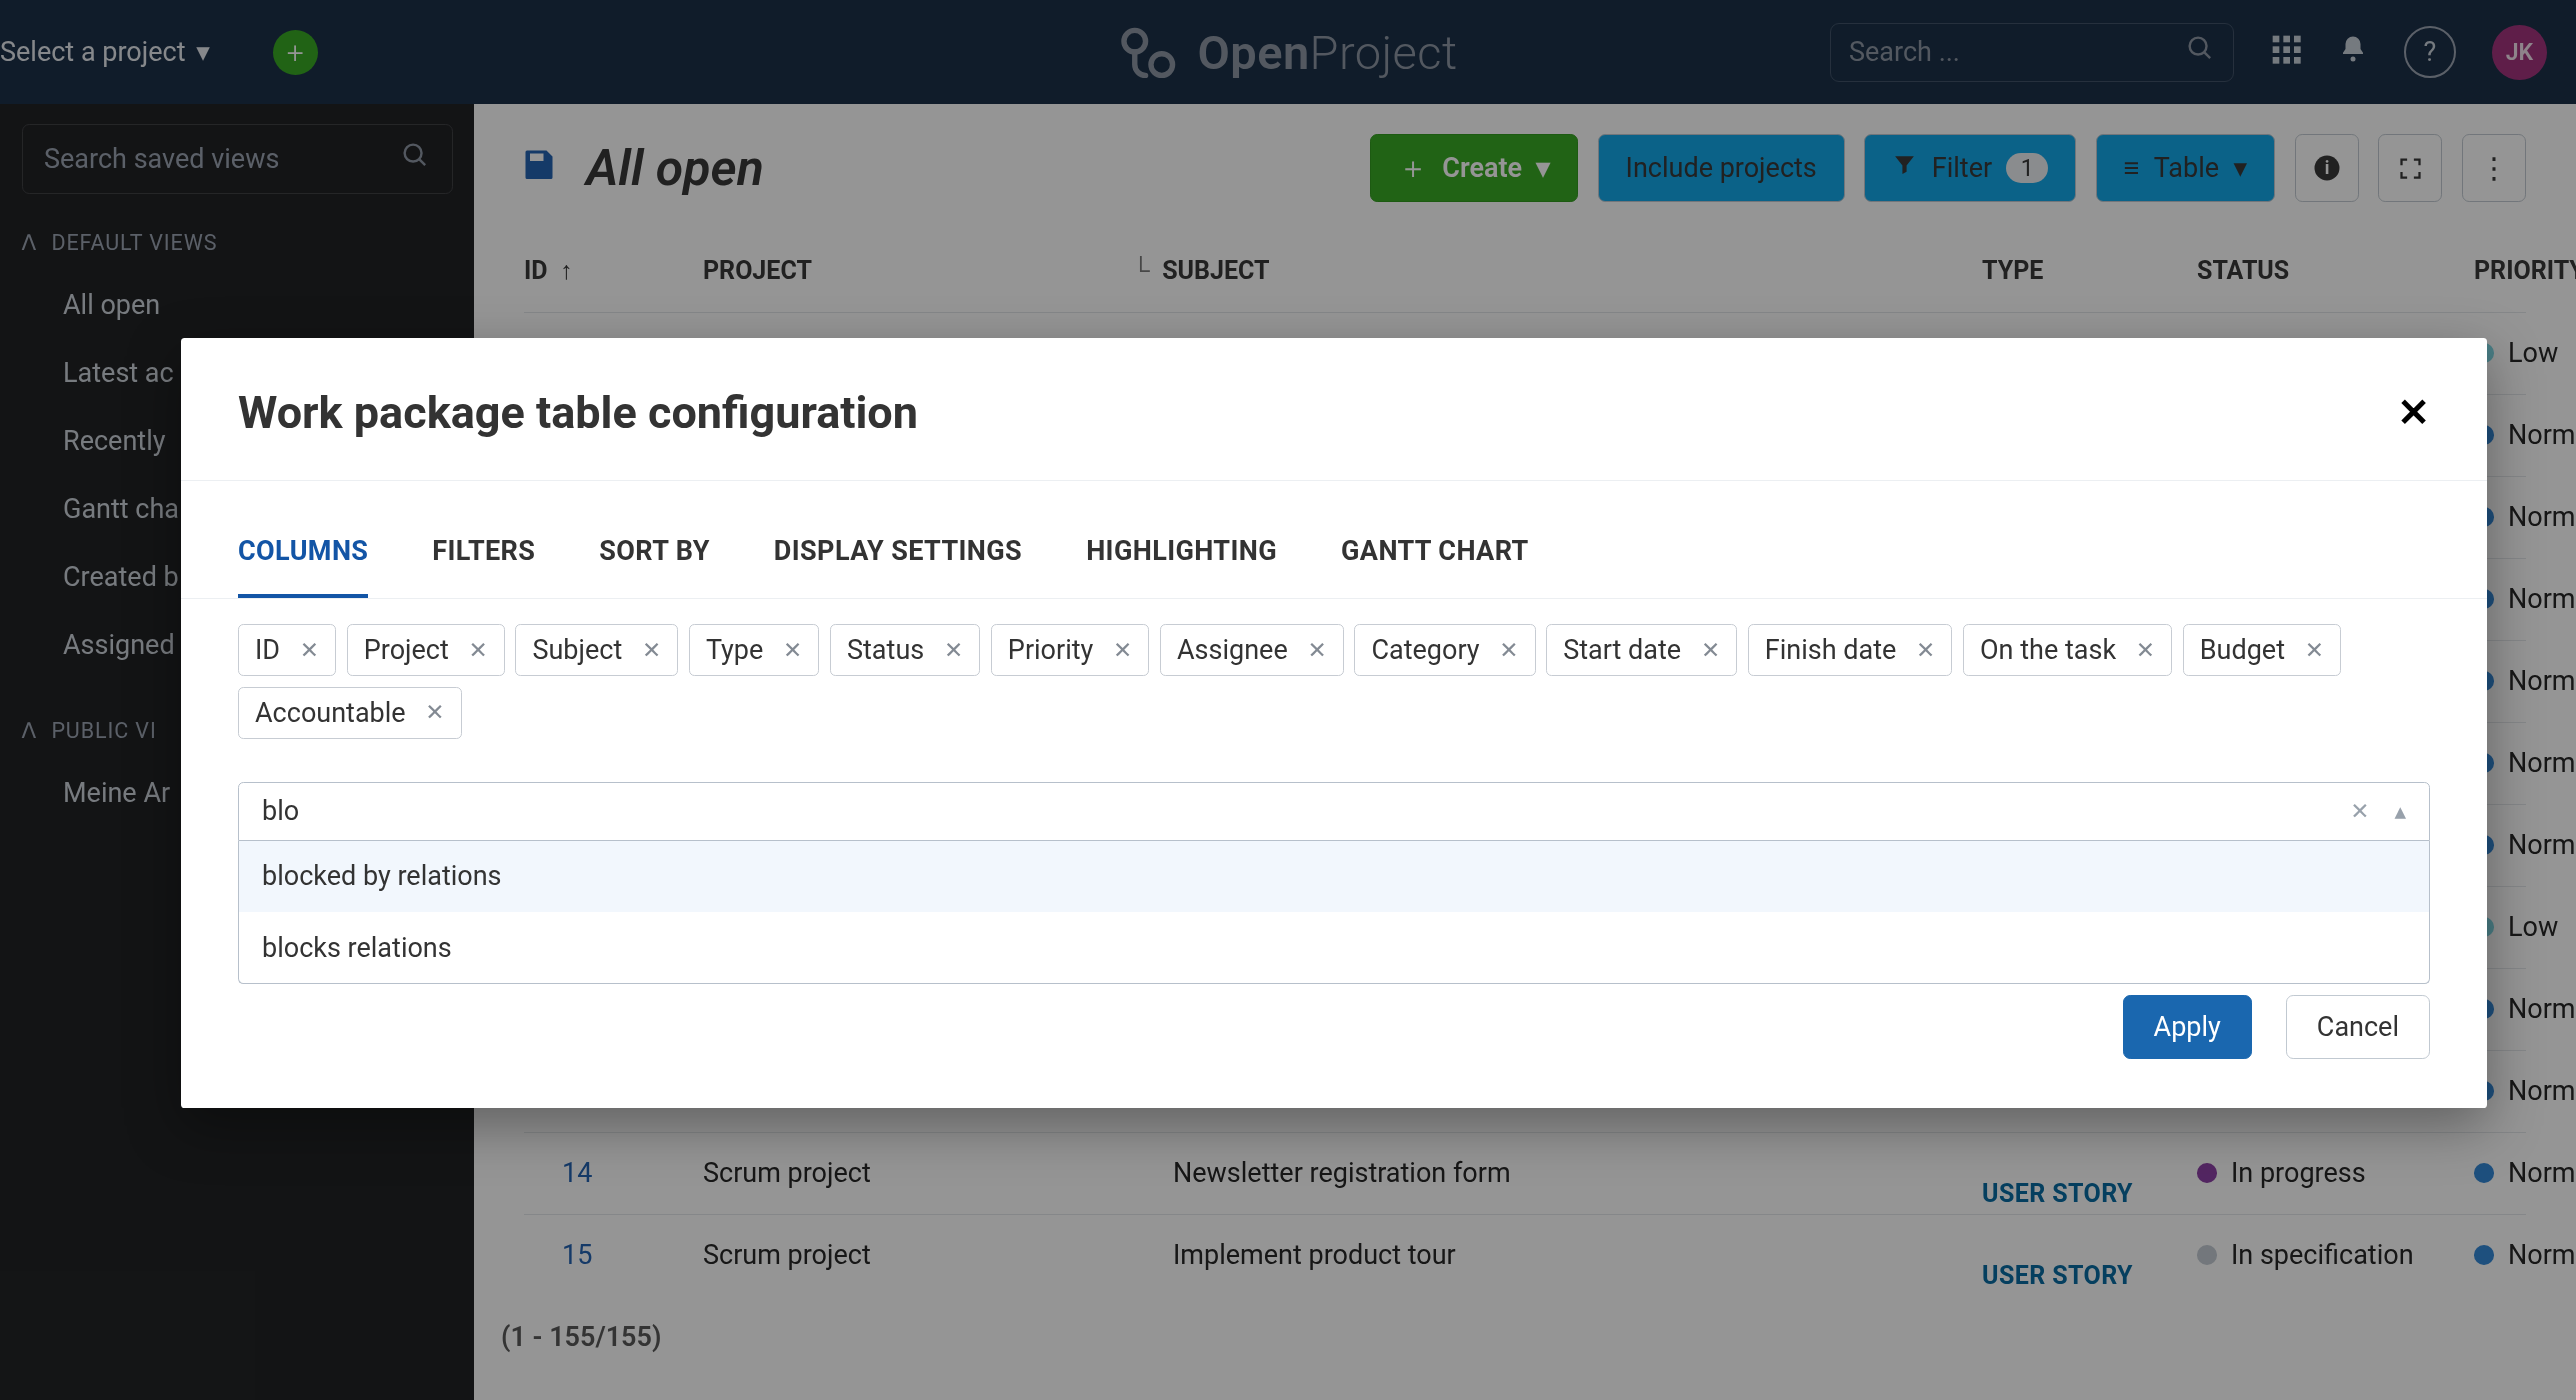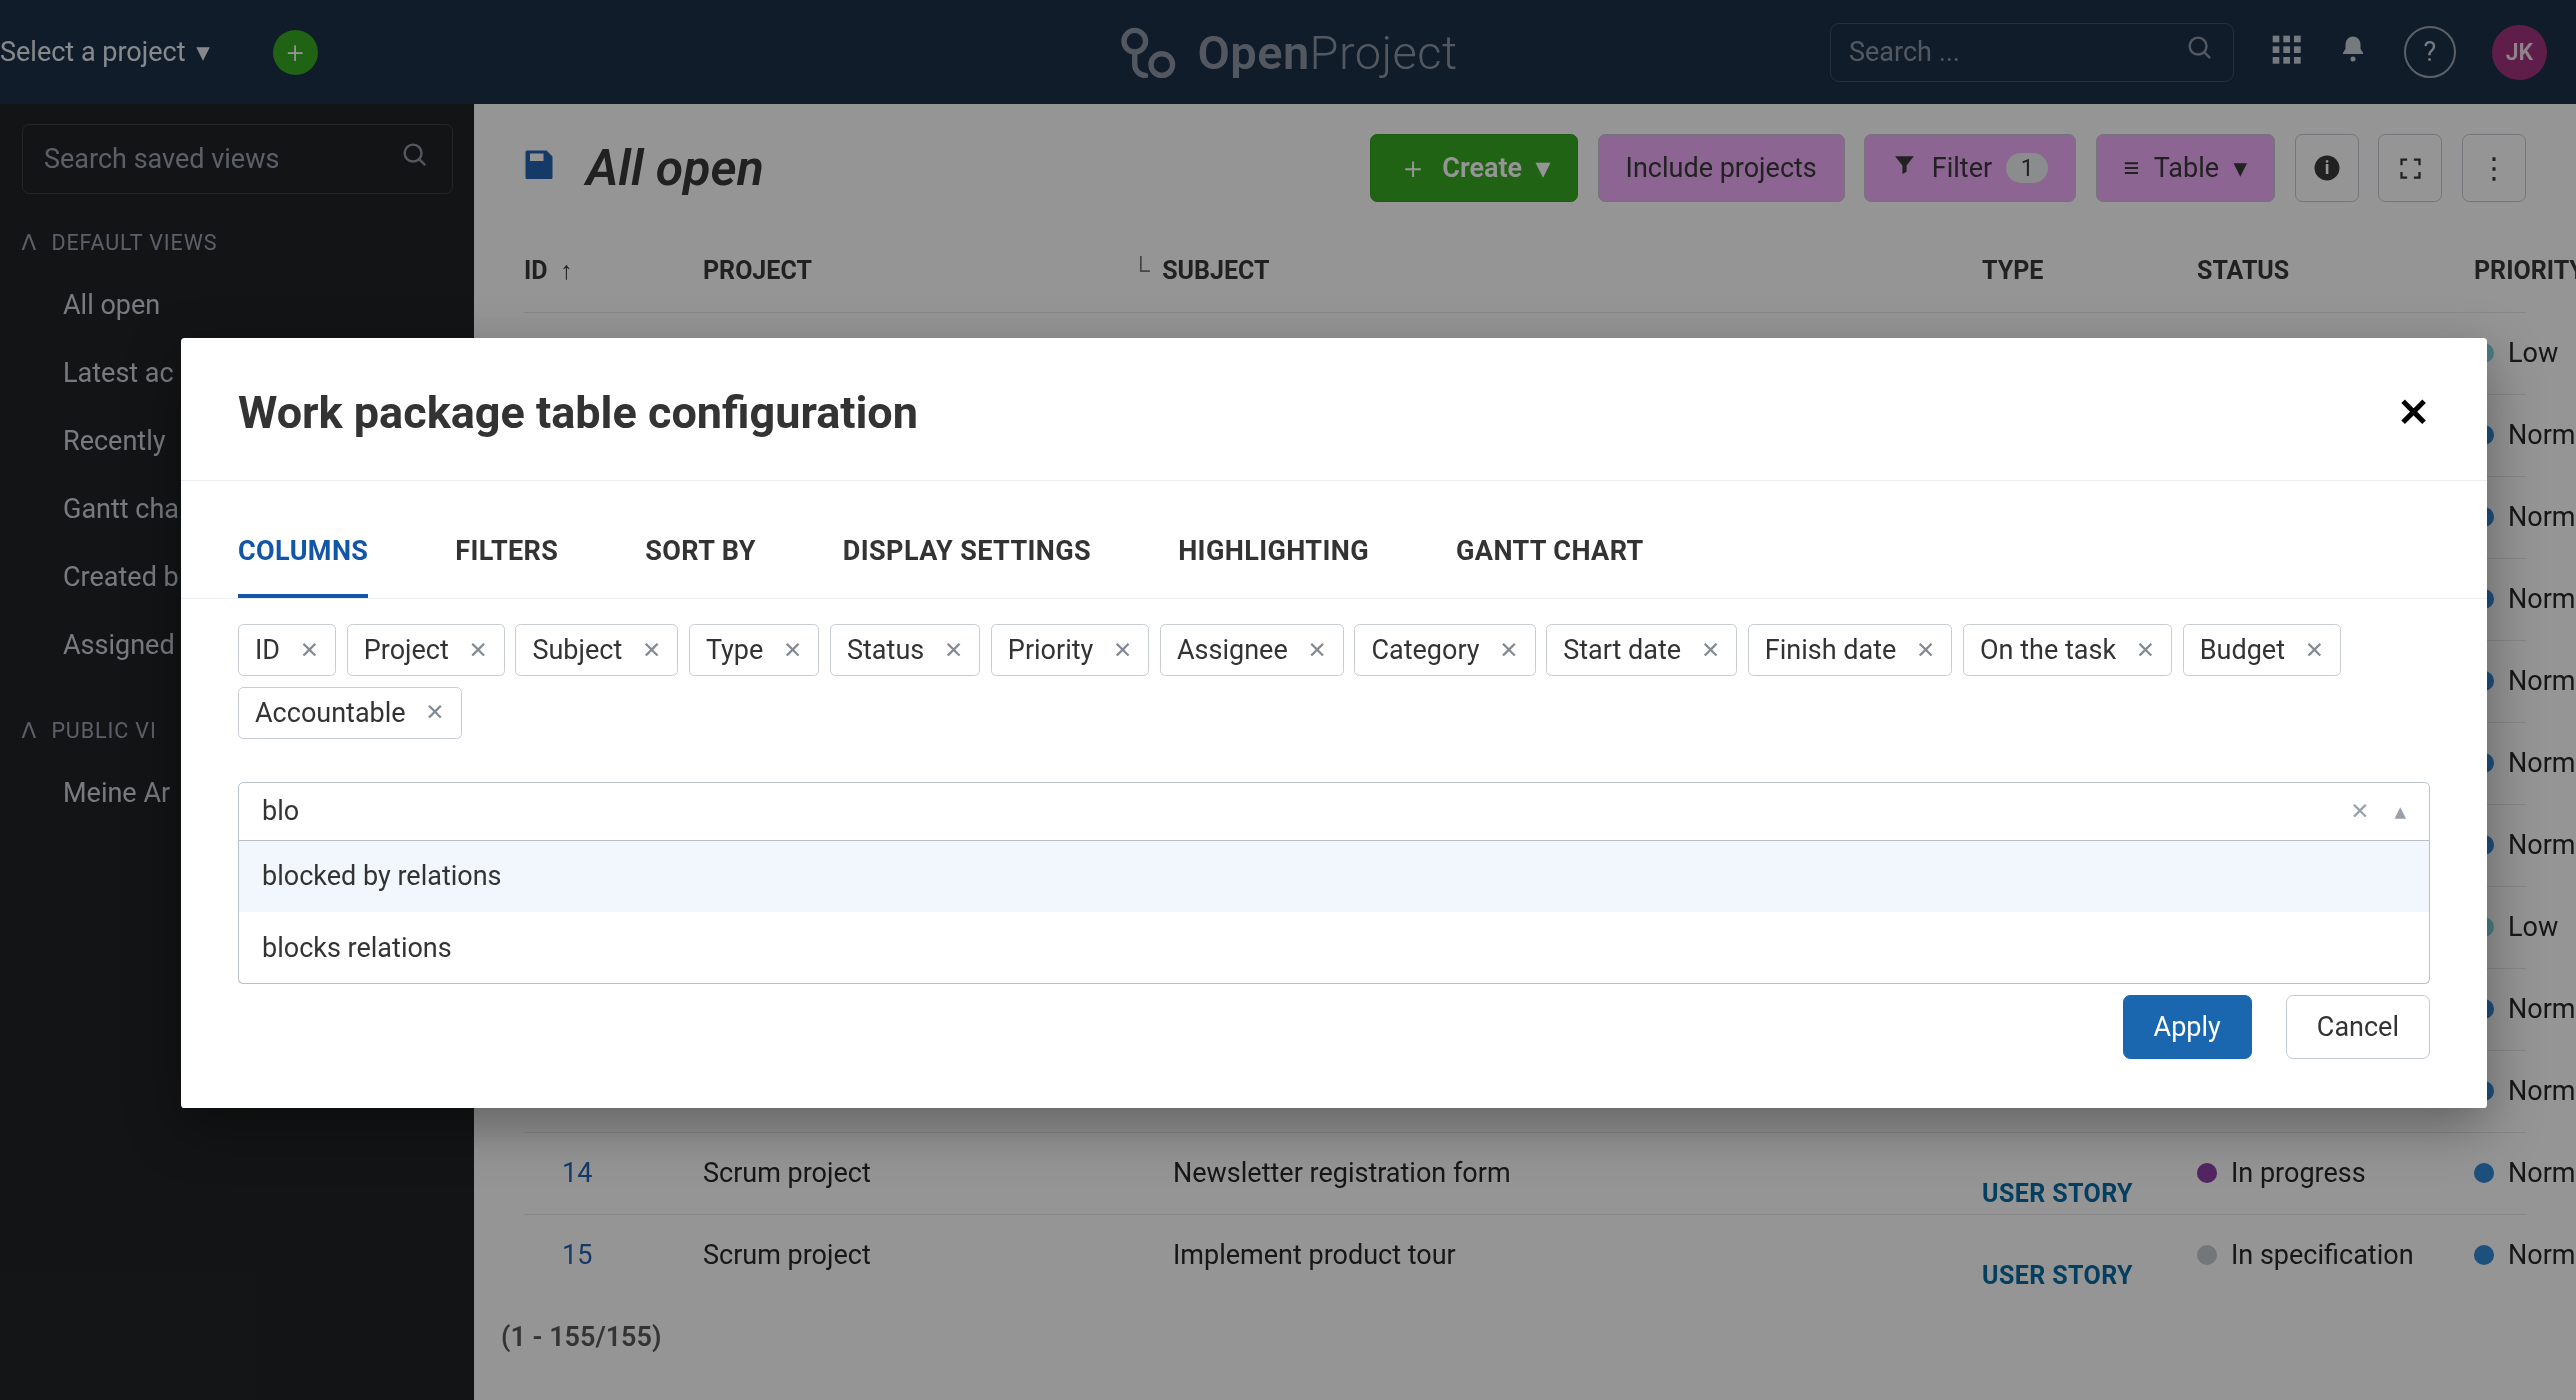--- a/index.html
+++ b/index.html
@@ -91,21 +91,21 @@
   }
   .title-wrap { display: flex; align-items: center; gap: 29px; }
   .title-wrap .save-ic { color: #1e5fb0; font-size: 32px; }
   .title-wrap h1 {
     font-size: 50px; font-weight: 600; font-style: italic; color: #333;
   }
   .action-row { display: flex; align-items: center; gap: 19.7px; }
   .btn {
     height: 68px; border-radius: 7.2px; border: 0.9px solid #c1c9d1;
     display: flex; align-items: center; padding: 0 27px;
-    font-size: 27px; color: #333; background: #f0abfc; gap: 14.3px;
+    font-size: 27px; color: #333; background: #0ea5e9; gap: 14.3px;
   }
   .btn.create { background: #34a81f; border-color: #2d9719; color: #fff; font-weight: 600; }
   .btn.create .plus { font-size: 30px; font-weight: 300; }
   .filter-badge { background: #eceff2; border-radius: 18px; padding: 1.8px 14.3px; font-size: 23px; }
   .icon-btn {
     height: 68px; width: 64px; border-radius: 7.2px; border: 0.9px solid #c1c9d1;
     display: flex; align-items: center; justify-content: center;
     font-size: 29px; color: #333; background: #fff;
   }
 
@@ -146,21 +146,21 @@
   }
   .modal-hdr {
     display: flex; align-items: center; justify-content: space-between;
     padding: 48px 57px 41px 57px;
     border-bottom: 1.8px solid #eceff2;
   }
   .modal-hdr h2 { font-size: 45px; font-weight: 700; color: #333; }
   .modal-close { font-size: 39px; font-weight: 700; cursor: pointer; }
 
   .tabs {
-    display: flex; gap: 87px; padding: 54px 57px 0 57px;
+    display: flex; gap: 64px; padding: 54px 57px 0 57px;
     border-bottom: 0.9px solid #eceff2;
   }
   .tab {
     font-size: 27px; font-weight: 700; color: #333;
     padding-bottom: 27px; letter-spacing: 0.4px;
   }
   .tab.active { color: #1355a6; border-bottom: 4.5px solid #1355a6; }
 
   .chips {
     display: flex; flex-wrap: wrap; gap: 10.7px;

